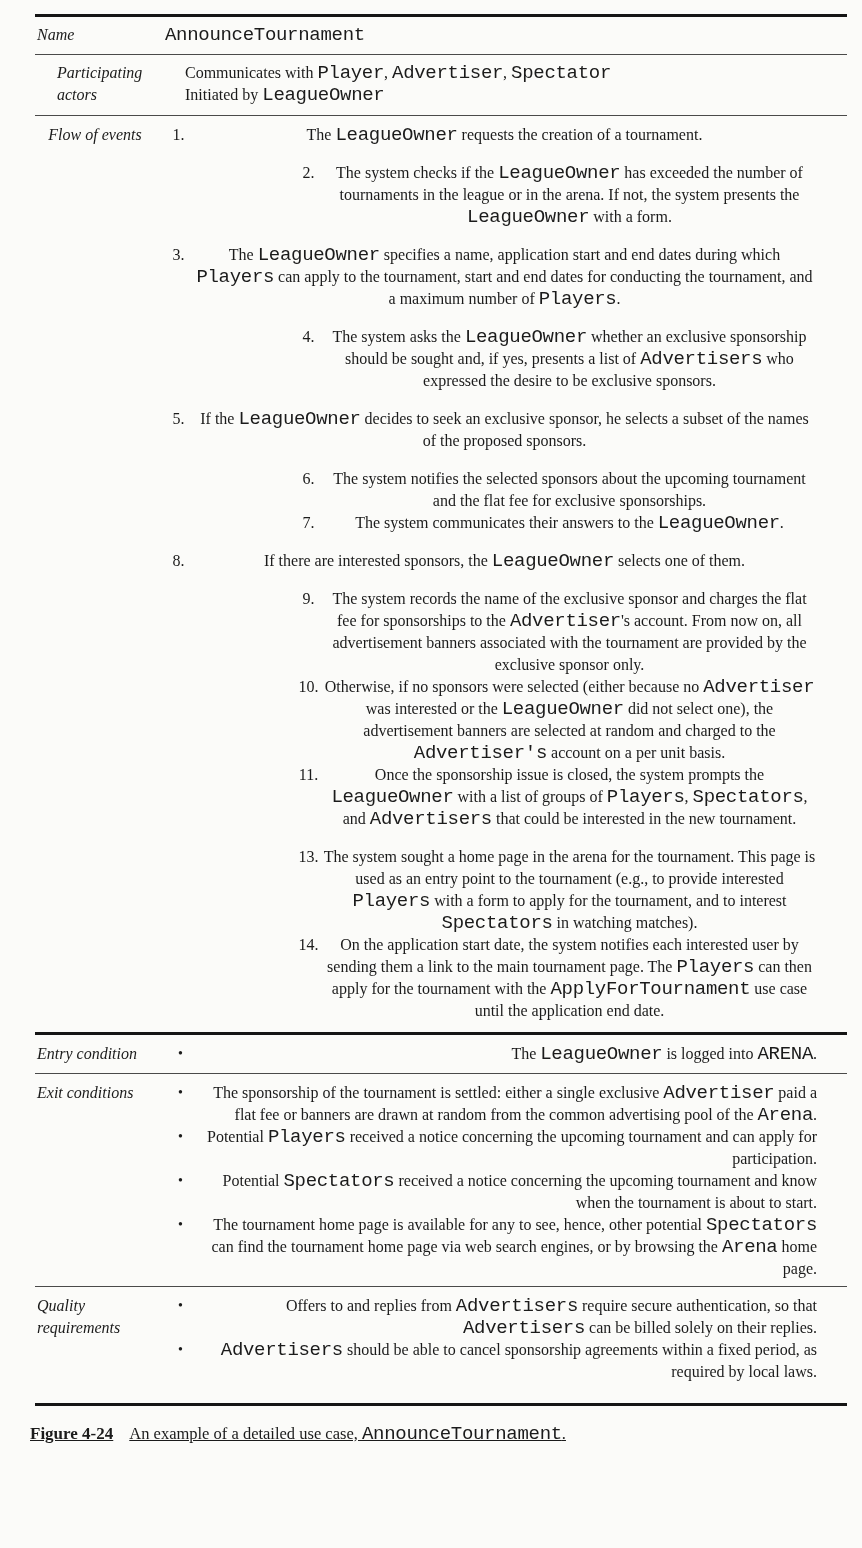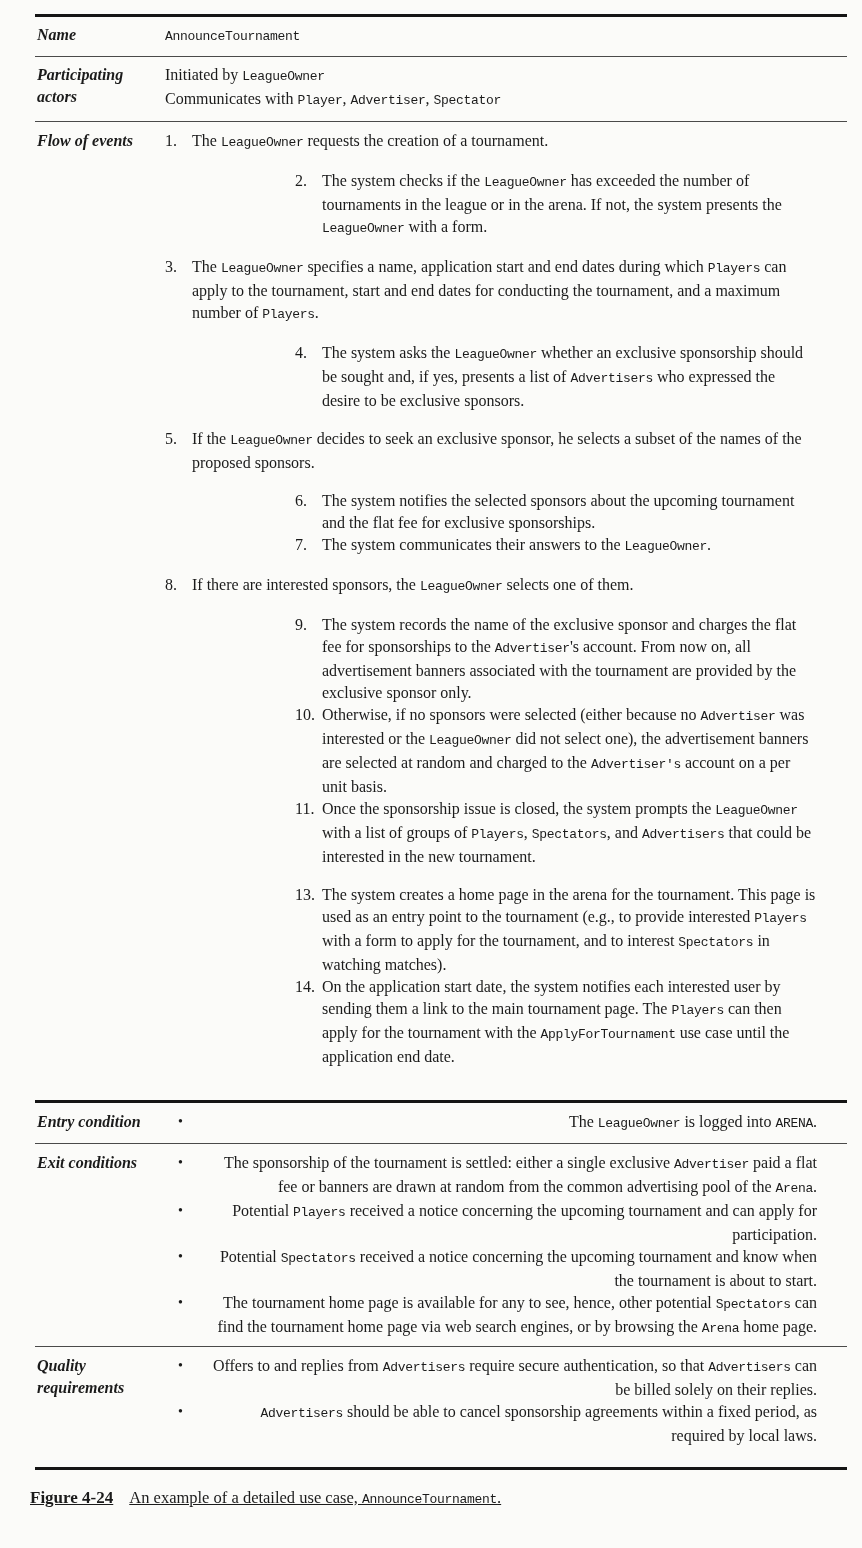--- a/index.html
+++ b/index.html
@@ -9,34 +9,34 @@
     font-family: "Liberation Serif", serif;
     color: #1b1b1b;
     overflow: hidden;
     position: relative;
   }
   .uc-table { margin: 14px 15px 0 35px; }
   .rule-thick { height: 3px; background: #151515; }
   .rule-thin  { height: 1px; background: #4a4a4a; }
   .row { display: flex; }
   .r-name    { padding: 7px 0 8px; }
-  .r-actors  { padding: 7px 0 9px; }
-  .r-flow    { padding: 8px 0 32px; }
+  .r-actors  { padding: 7px 0 9px; margin-left: 20px; }
+  .r-flow    { padding: 8px 0 10px; text-align: center; }
   .r-entry   { padding: 8px 0 8px; }
   .r-exit    { padding: 8px 0 6px; }
   .r-quality { padding: 8px 0 20px; }
   .label {
     width: 130px; flex-shrink: 0; box-sizing: border-box;
     padding-left: 2px; padding-right: 12px;
-    font-style: italic; font-size: 16px; line-height: 22px; font-weight: bold;
+    font-style: italic; font-size: 16px; line-height: 22px;
   }
   .content { flex: 1; font-size: 16px; line-height: 22px; padding-right: 30px; }
   .code {
     font-family: "Liberation Mono", "DejaVu Sans Mono", monospace;
-    font-size: 13px; letter-spacing: -0.3px;
+    font-size: 19px; letter-spacing: -0.3px;
   }
   .step { display: flex; }
   .step.right { margin-left: 130px; }
   .step.gap { margin-top: 16px; }
   .num { width: 27px; flex-shrink: 0; }
   .step-text { flex: 1; }
   .bullet { display: flex; margin-left: 13px; }
   .dot { width: 26px; flex-shrink: 0; font-size: 14px; }
   .bullet-text { flex: 1; text-align: right; }
   .figure-caption { margin: 16px 0 0 30px; font-size: 16.5px; line-height: 24px; text-decoration: underline; }
@@ -52,22 +52,22 @@
   <div class="row r-name">
     <div class="label">Name</div>
     <div class="content"><span class="code">AnnounceTournament</span></div>
   </div>
 
   <div class="rule-thin"></div>
 
   <div class="row r-actors">
     <div class="label">Participating actors</div>
     <div class="content">
+      <div><span>Communicates with </span><span class="code">Player</span><span>, </span><span class="code">Advertiser</span><span>, </span><span class="code">Spectator</span></div>
       <div><span>Initiated by </span><span class="code">LeagueOwner</span></div>
-      <div><span>Communicates with </span><span class="code">Player</span><span>, </span><span class="code">Advertiser</span><span>, </span><span class="code">Spectator</span></div>
     </div>
   </div>
 
   <div class="rule-thin"></div>
 
   <div class="row r-flow">
     <div class="label">Flow of events</div>
     <div class="content">
 
       <div class="step">
@@ -121,21 +121,21 @@
       </div>
 
       <div class="step right">
         <span class="num">11.</span>
         <span class="step-text"><span>Once the sponsorship issue is closed, the system prompts the </span><span class="code">LeagueOwner</span><span> with a list of groups of </span><span class="code">Players</span><span>, </span><span class="code">Spectators</span><span>, and </span><span class="code">Advertisers</span><span> that could be interested in the new tournament.</span></span>
       </div>
 
 
       <div class="step right gap">
         <span class="num">13.</span>
-        <span class="step-text"><span>The system creates a home page in the arena for the tournament. This page is used as an entry point to the tournament (e.g., to provide interested </span><span class="code">Players</span><span> with a form to apply for the tournament, and to interest </span><span class="code">Spectators</span><span> in watching matches).</span></span>
+        <span class="step-text"><span>The system sought a home page in the arena for the tournament. This page is used as an entry point to the tournament (e.g., to provide interested </span><span class="code">Players</span><span> with a form to apply for the tournament, and to interest </span><span class="code">Spectators</span><span> in watching matches).</span></span>
       </div>
 
       <div class="step right">
         <span class="num">14.</span>
         <span class="step-text"><span>On the application start date, the system notifies each interested user by sending them a link to the main tournament page. The </span><span class="code">Players</span><span> can then apply for the tournament with the </span><span class="code">ApplyForTournament</span><span> use case until the application end date.</span></span>
       </div>
 
     </div>
   </div>
 

